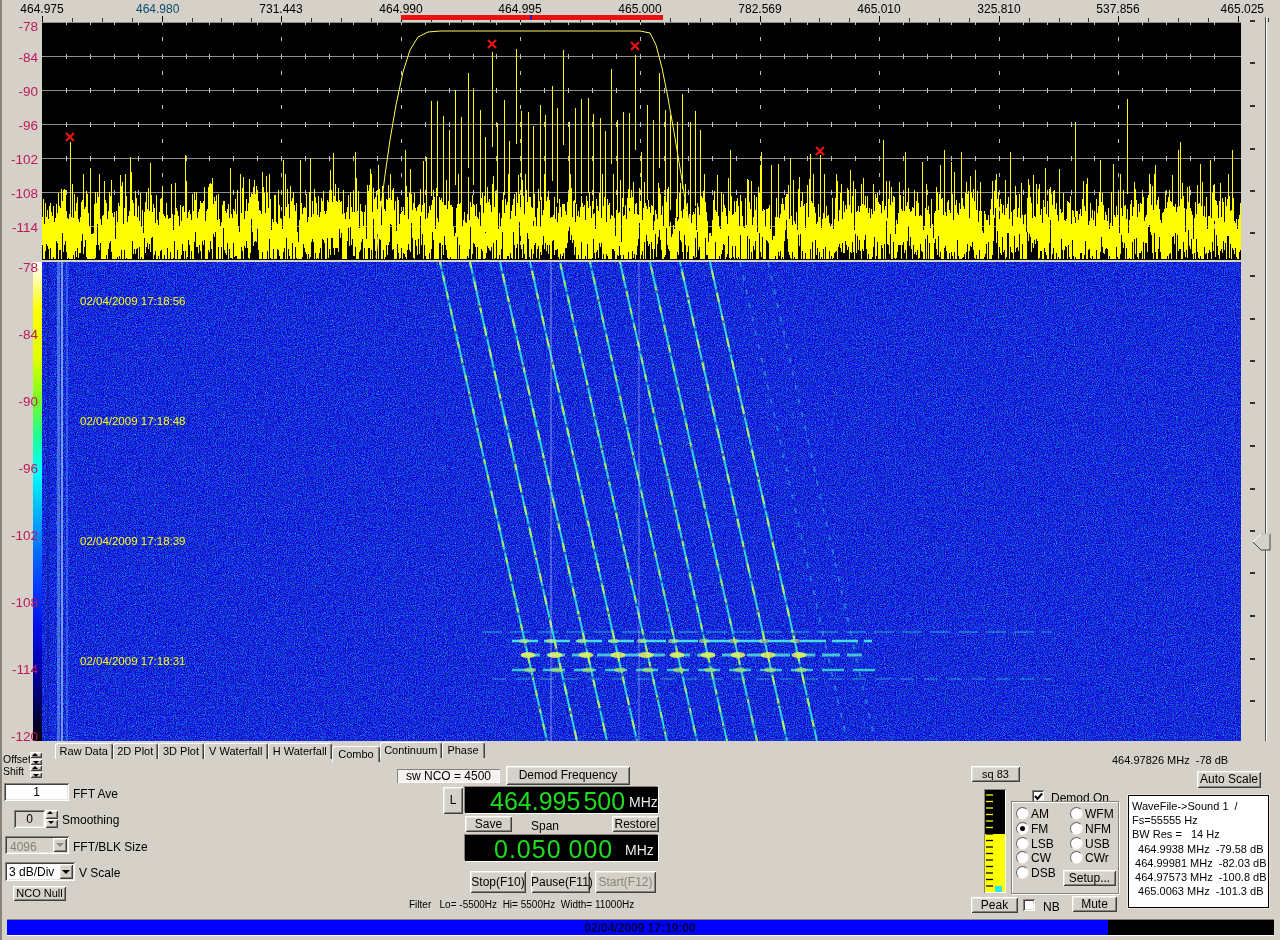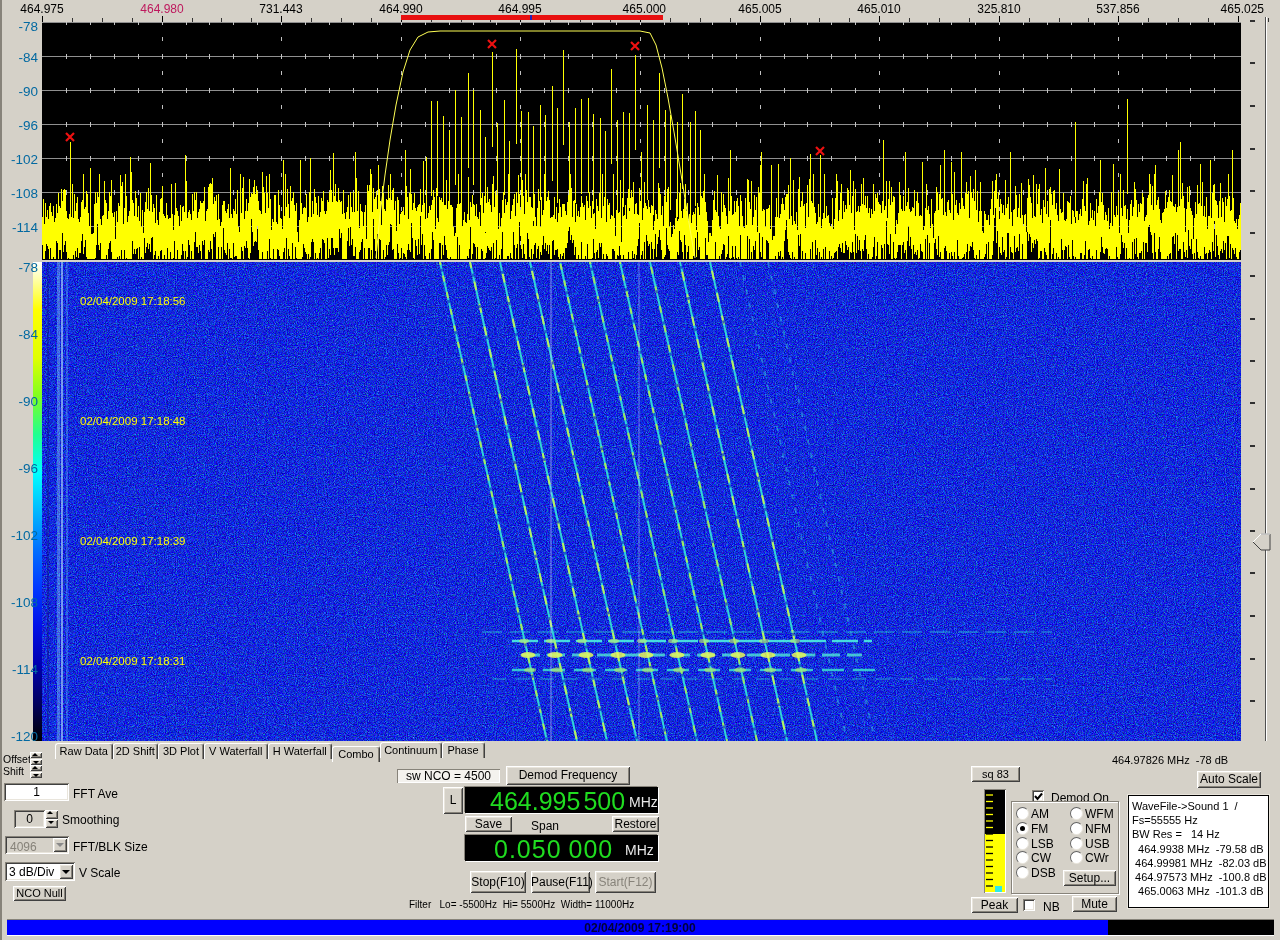--- a/index.html
+++ b/index.html
@@ -1,37 +1,37 @@
 <!DOCTYPE html>
 <html><head><meta charset="utf-8"><style>
 html,body{margin:0;padding:0}
 body{width:1280px;height:940px;overflow:hidden;background:#d5d1c8;
  font-family:"Liberation Sans",sans-serif;position:relative}
 .raised{background:#d5d1c8;box-shadow:inset 1px 1px 0 #fff,inset -1px -1px 0 #404040,inset 2px 2px 0 #e9e5dc,inset -2px -2px 0 #87837a}
 .sunk{background:#fff;box-shadow:inset 1px 1px 0 #87837a,inset -1px -1px 0 #fff,inset 2px 2px 0 #404040,inset -2px -2px 0 #e9e5dc}
 .sunk1{box-shadow:inset 1px 1px 0 #87837a,inset -1px -1px 0 #fff}
 .tab{position:absolute;height:15px;background:#d5d1c8;border-top:1px solid #fff;border-left:1px solid #fff;border-right:1px solid #404040;border-radius:3px 3px 0 0;font-size:11px;text-align:center;line-height:15px;color:#000;box-shadow:inset -1px 0 0 #87837a}
-.dbl{position:absolute;left:0;width:38px;text-align:right;font-size:13.5px;color:#0369a1}
+.dbl{position:absolute;left:0;width:38px;text-align:right;font-size:13.5px;color:#be185d}
 .btn{position:absolute;font-size:12px;color:#000;text-align:center}
 .lbl{position:absolute;font-size:12px;color:#000;white-space:pre}
 .radio{position:absolute;width:11px;height:11px;border-radius:50%;background:#fff;border:1px solid;border-color:#636363 #e9e5dc #e9e5dc #636363}
 .green{color:#20dc20;font-weight:normal;font-family:"Liberation Sans",sans-serif}
 .spup:after{content:"";position:absolute;left:2px;top:1px;border:3px solid transparent;border-bottom:3px solid #000;border-top:none}
 .spdn:after{content:"";position:absolute;left:3px;top:2px;border:3px solid transparent;border-top:3px solid #000;border-bottom:none}
 .dda:after{content:"";position:absolute;left:3px;top:6px;border:4px solid transparent;border-top:4px solid #000;border-bottom:none}
 .ddg:after{content:"";position:absolute;left:3px;top:5px;border:4px solid transparent;border-top:4px solid #8a8a8a;border-bottom:none}
 </style></head><body>
 <div style="position:absolute;left:0;top:0;width:2px;height:940px;background:#87837a"></div>
 <div style="position:absolute;left:16px;top:2px;width:52px;text-align:center;font-size:12px;color:#000">464.975</div>
-<div style="position:absolute;left:136px;top:2px;width:52px;text-align:center;font-size:12px;color:#be185d">464.980</div>
+<div style="position:absolute;left:136px;top:2px;width:52px;text-align:left;font-size:12px;color:#0c4a6e">464.980</div>
 <div style="position:absolute;left:255px;top:2px;width:52px;text-align:center;font-size:12px;color:#000">731.443</div>
 <div style="position:absolute;left:375px;top:2px;width:52px;text-align:center;font-size:12px;color:#000">464.990</div>
 <div style="position:absolute;left:494px;top:2px;width:52px;text-align:center;font-size:12px;color:#000">464.995</div>
-<div style="position:absolute;left:614px;top:2px;width:52px;text-align:right;font-size:12px;color:#000">465.000</div>
-<div style="position:absolute;left:734px;top:2px;width:52px;text-align:center;font-size:12px;color:#000">465.005</div>
+<div style="position:absolute;left:614px;top:2px;width:52px;text-align:center;font-size:12px;color:#000">465.000</div>
+<div style="position:absolute;left:734px;top:2px;width:52px;text-align:center;font-size:12px;color:#000">782.569</div>
 <div style="position:absolute;left:853px;top:2px;width:52px;text-align:center;font-size:12px;color:#000">465.010</div>
 <div style="position:absolute;left:973px;top:2px;width:52px;text-align:center;font-size:12px;color:#000">325.810</div>
 <div style="position:absolute;left:1092px;top:2px;width:52px;text-align:center;font-size:12px;color:#000">537.856</div>
 <div style="position:absolute;left:1212px;top:2px;width:52px;text-align:right;font-size:12px;color:#000">465.025</div>
 <div style="position:absolute;left:42px;top:16px;width:1px;height:6px;background:#000"></div>
 <div style="position:absolute;left:162px;top:16px;width:1px;height:6px;background:#000"></div>
 <div style="position:absolute;left:281px;top:16px;width:1px;height:6px;background:#000"></div>
 <div style="position:absolute;left:401px;top:16px;width:1px;height:6px;background:#000"></div>
 <div style="position:absolute;left:520px;top:16px;width:1px;height:6px;background:#000"></div>
 <div style="position:absolute;left:640px;top:16px;width:1px;height:6px;background:#000"></div>
@@ -211,21 +211,21 @@
 <div style="position:absolute;left:1250px;top:615px;width:5px;height:2px;background:#303030"></div>
 <div style="position:absolute;left:1250px;top:658px;width:5px;height:2px;background:#303030"></div>
 <div style="position:absolute;left:1250px;top:700px;width:5px;height:2px;background:#303030"></div>
 <div style="position:absolute;left:1265px;top:17px;width:1px;height:724px;background:#505050"></div>
 <div style="position:absolute;left:1266px;top:17px;width:1px;height:724px;background:#fff"></div>
 <svg style="position:absolute;left:1252px;top:533px" width="20" height="19">
 <polygon points="1,9 9,1 18,1 18,17 9,17" fill="#d5d1c8" stroke="#404040" stroke-width="1"></polygon>
 <polyline points="1,9 9,1 18,1" fill="none" stroke="#fff" stroke-width="1"></polyline>
 </svg>
 <div class="tab" style="left:55px;width:55.5px;top:743px">Raw Data</div>
-<div class="tab" style="left:112.5px;width:43.5px;top:743px">2D Shift</div>
+<div class="tab" style="left:112.5px;width:43.5px;top:743px">2D Plot</div>
 <div class="tab" style="left:158px;width:44px;top:743px">3D Plot</div>
 <div class="tab" style="left:204px;width:61.6px;top:743px">V Waterfall</div>
 <div class="tab" style="left:267.6px;width:62.4px;top:743px">H Waterfall</div>
 <div class="tab" style="left:332px;width:46px;top:746px">Combo</div>
 <div class="tab" style="left:380px;width:59.5px;top:742px">Continuum</div>
 <div class="tab" style="left:441.5px;width:41px;top:742px">Phase</div>
 
 <div class="lbl" style="left:3px;top:753px;font-size:10.5px">Offset</div>
 <div class="lbl" style="left:3px;top:765px;font-size:10.5px">Shift</div>
 <div class="raised spup" style="position:absolute;left:30px;top:752px;width:12px;height:6px"></div>

